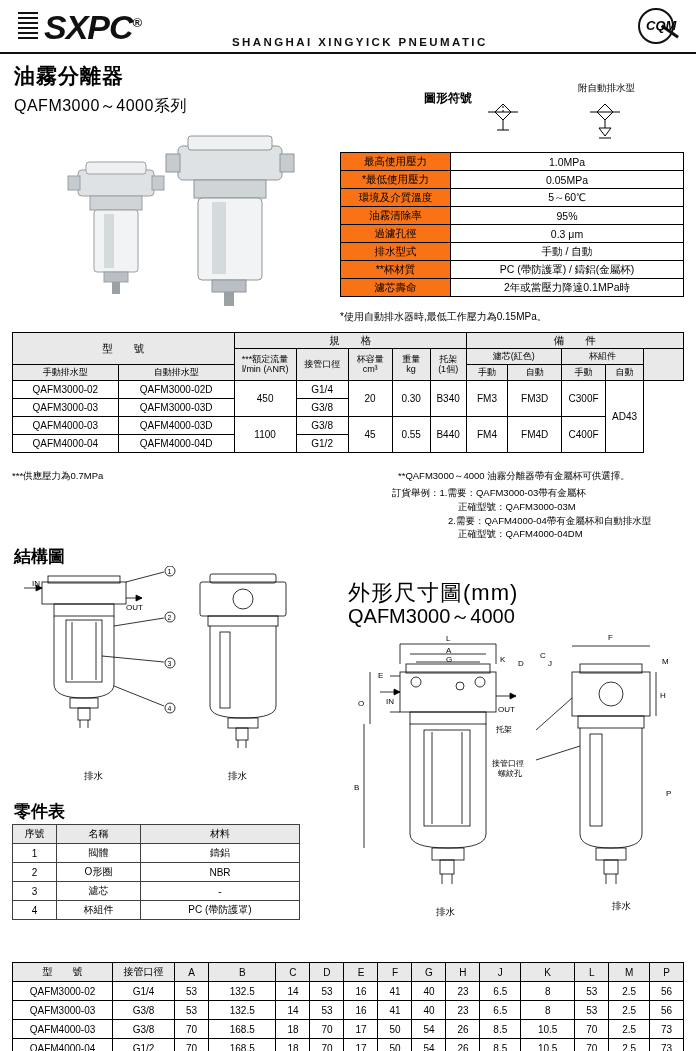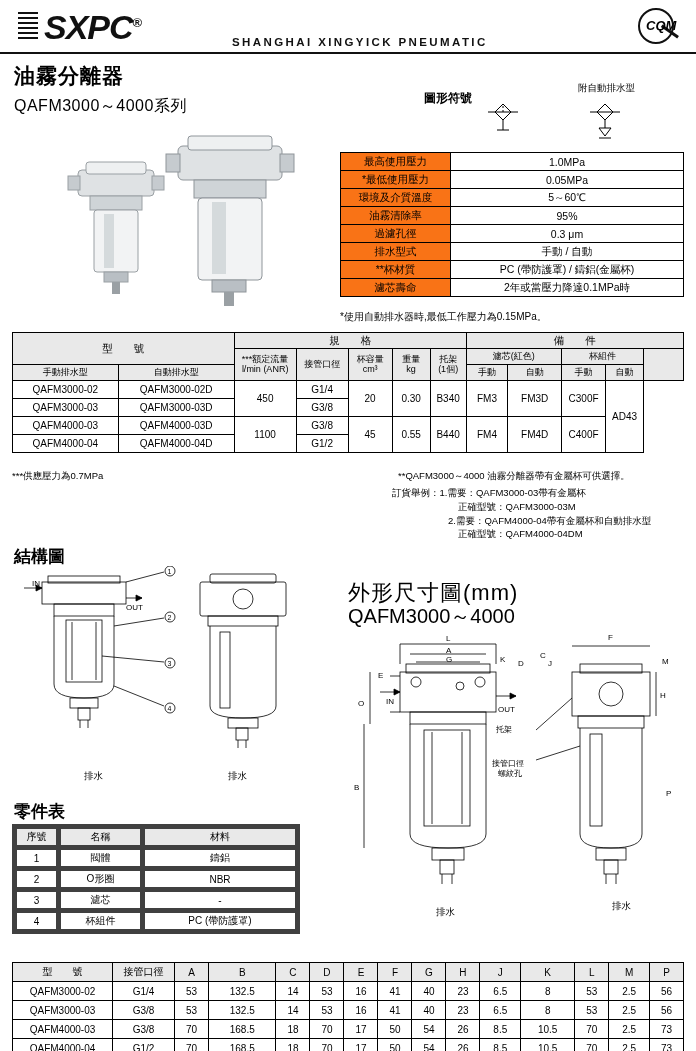--- a/index.html
+++ b/index.html
@@ -68,21 +68,21 @@
   
   .sec-dim { position:absolute; left:348px; top:578px; font-size:22px; font-weight:normal; letter-spacing:1px;}
   .sec-dim-sub { position:absolute; left:348px; top:603px; font-size:20px; }
   .dim-draw { position:absolute; left:340px; top:620px; width:344px; height:300px; }
   .lbl-drain3 { position:absolute; left:436px; top:906px; font-size:9.5px; }
   .lbl-drain4 { position:absolute; left:612px; top:900px; font-size:9.5px; }
 
   
   .sec-parts { position:absolute; left:14px; top:800px; font-size:17px; font-weight:bold; }
   .parts-table { position:absolute; left:12px; top:824px; width:288px; border-collapse:collapse; }
-  .parts-table td, .parts-table th { border:5px solid #404040; font-size:10px; text-align:center; height:19px; }
+  .parts-table td, .parts-table th { border:1px solid #404040; font-size:10px; text-align:center; height:19px; }
   .parts-table th { background:#e9e9e9; font-weight:normal; }
 
   
   .dim-table { position:absolute; left:12px; top:962px; width:672px; border-collapse:collapse; }
   .dim-table td, .dim-table th { border:1px solid #000; font-size:10px; text-align:center; height:19px; }
   .dim-table th { background:#e9e9e9; font-weight:normal; }
 
   svg { display:block; }
 </style>
 </head>

